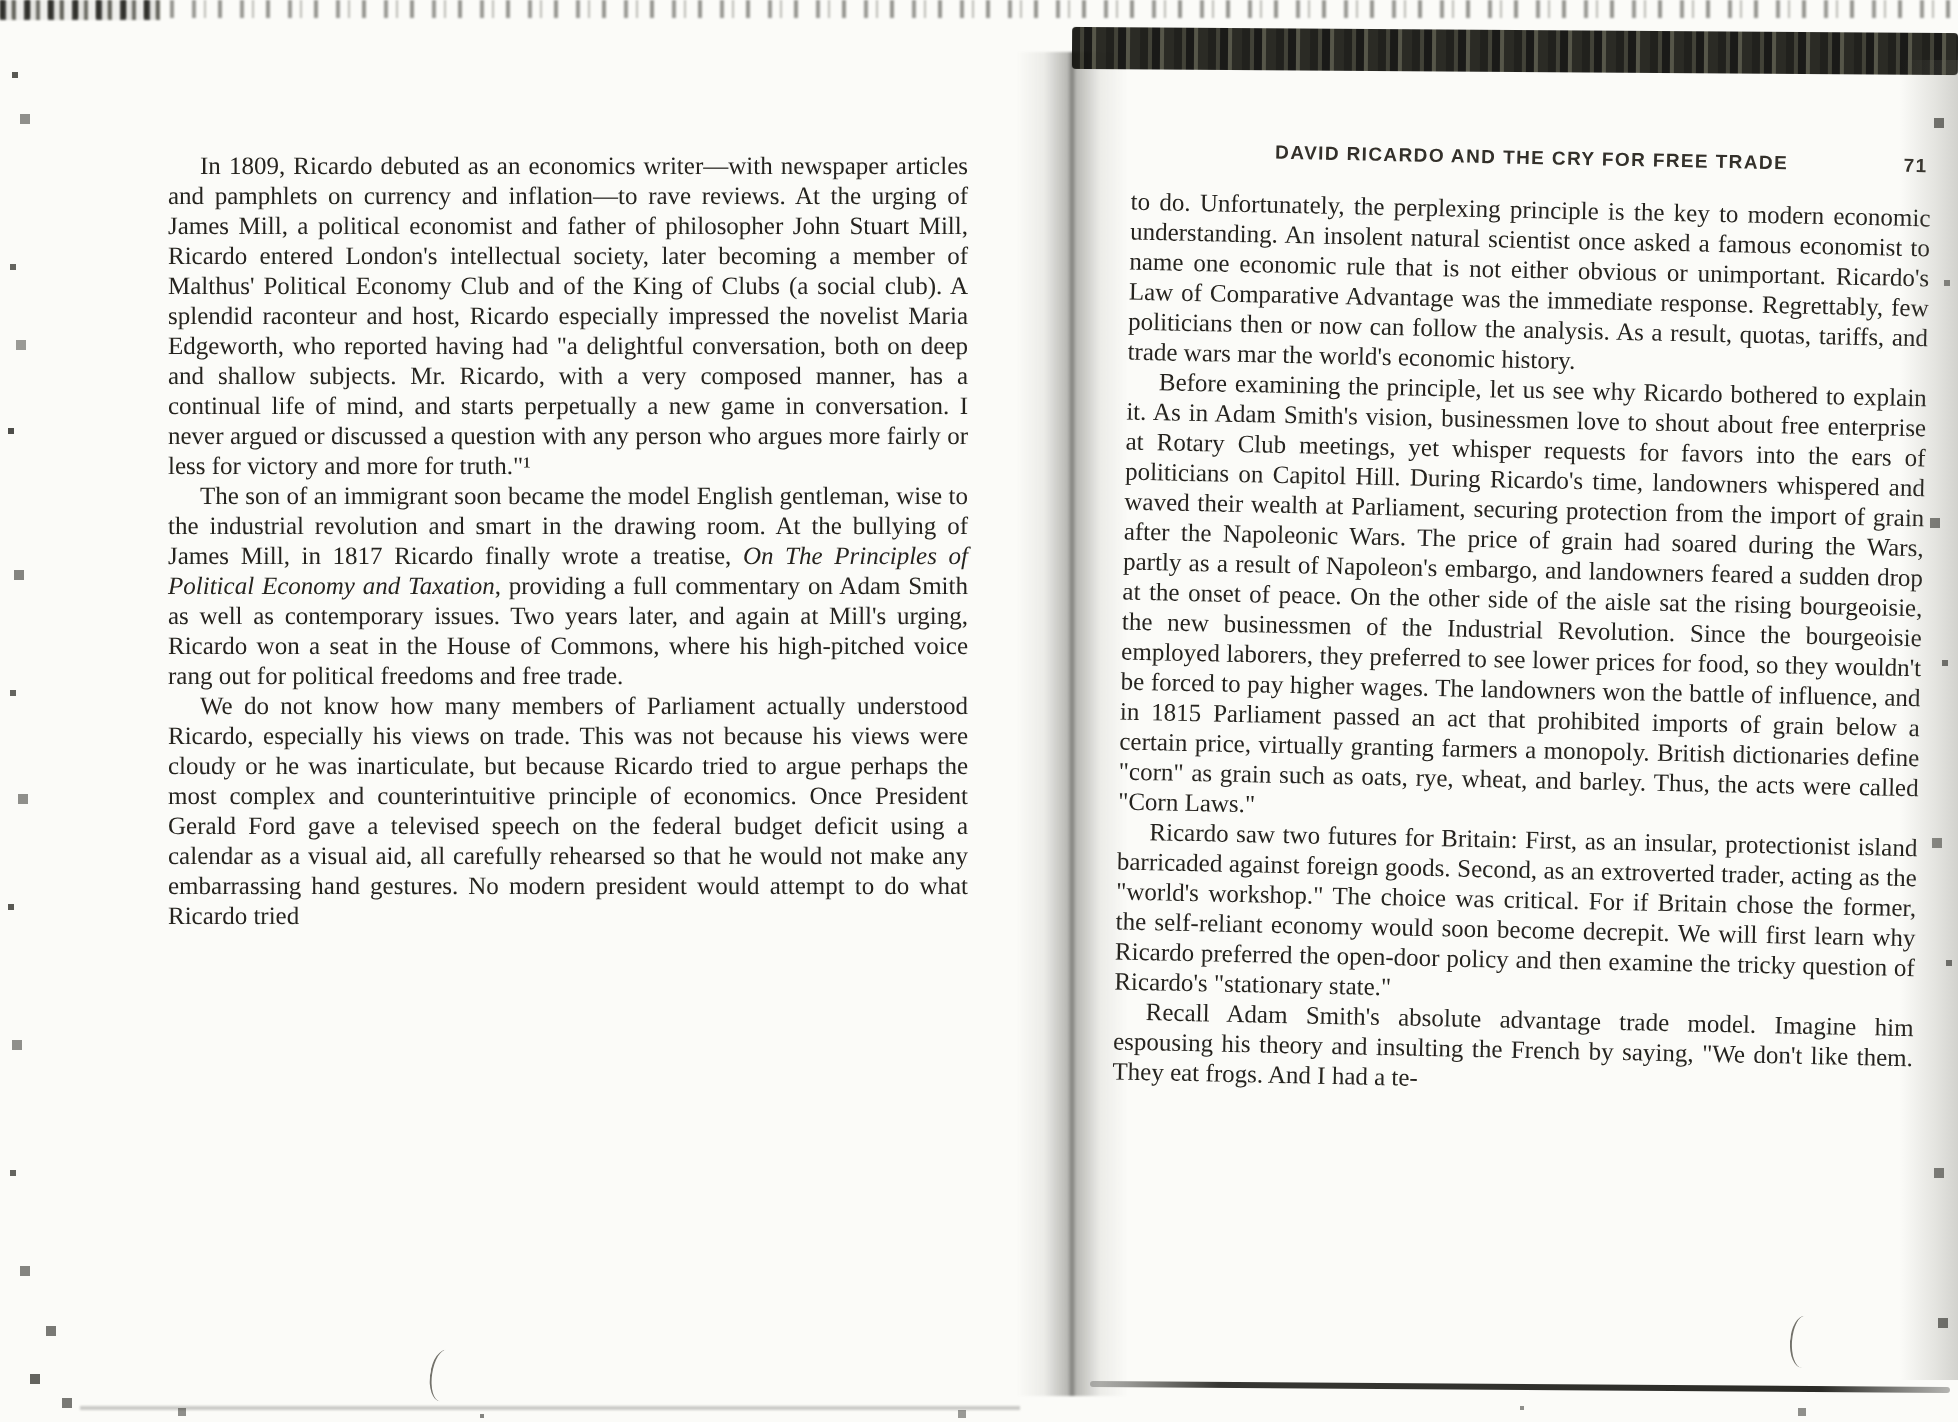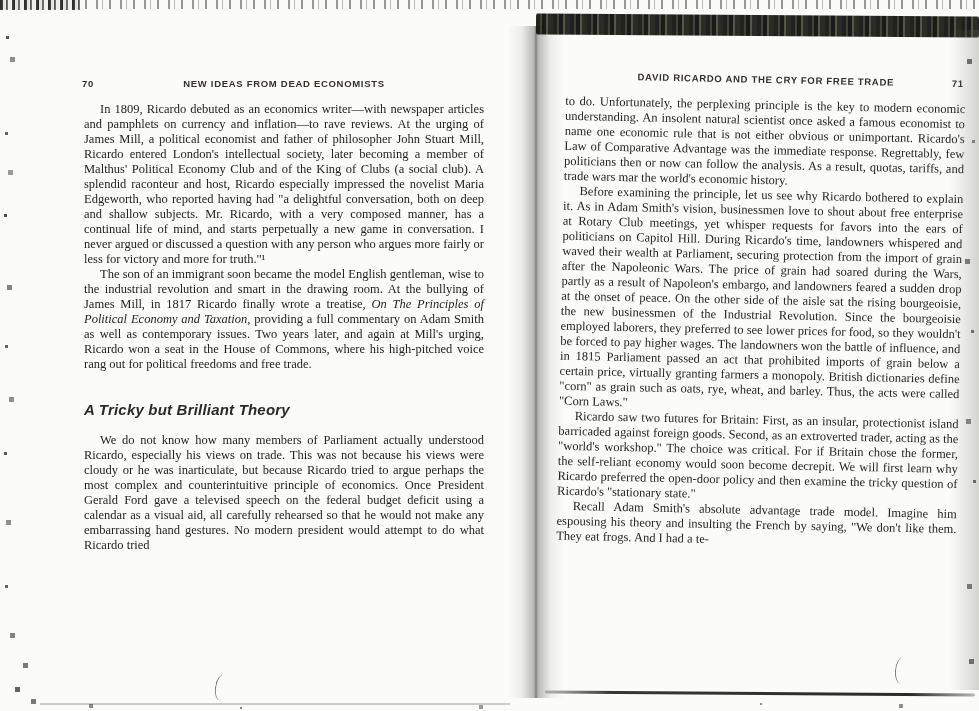--- a/index.html
+++ b/index.html
@@ -168,27 +168,22 @@
   }
   .curl-left  { left:215px; top:675px; transform:rotate(8deg); }
   .curl-right { left:895px; top:658px; transform:rotate(4deg); }
 </style>
 </head>
 <body>
 
 <div class="scan">
 
   <div class="col left-col">
-    <div class="running-head">
-      <span class="page-num-left">70</span>
-      <span class="head-title">NEW IDEAS FROM DEAD ECONOMISTS</span>
-    </div>
     <p class="para indent">In 1809, Ricardo debuted as an economics writer—with newspaper articles and pamphlets on currency and inflation—to rave reviews. At the urging of James Mill, a political economist and father of philosopher John Stuart Mill, Ricardo entered London's intellectual society, later becoming a member of Malthus' Political Economy Club and of the King of Clubs (a social club). A splendid raconteur and host, Ricardo especially impressed the novelist Maria Edgeworth, who reported having had "a delightful conversation, both on deep and shallow subjects. Mr. Ricardo, with a very composed manner, has a continual life of mind, and starts perpetually a new game in conversation. I never argued or discussed a question with any person who argues more fairly or less for victory and more for truth."¹</p>
     <p class="para indent"><span>The son of an immigrant soon became the model English gentleman, wise to the industrial revolution and smart in the drawing room. At the bullying of James Mill, in 1817 Ricardo finally wrote a treatise, </span><span class="italic">On The Principles of Political Economy and Taxation</span><span>, providing a full commentary on Adam Smith as well as contemporary issues. Two years later, and again at Mill's urging, Ricardo won a seat in the House of Commons, where his high-pitched voice rang out for political freedoms and free trade.</span></p>
-    <h2 class="section-heading">A Tricky but Brilliant Theory</h2>
     <p class="para indent">We do not know how many members of Parliament actually understood Ricardo, especially his views on trade. This was not because his views were cloudy or he was inarticulate, but because Ricardo tried to argue perhaps the most complex and counterintuitive principle of economics. Once President Gerald Ford gave a televised speech on the federal budget deficit using a calendar as a visual aid, all carefully rehearsed so that he would not make any embarrassing hand gestures. No modern president would attempt to do what Ricardo tried</p>
   </div>
 
   <div class="col right-col">
     <div class="running-head">
       <span class="head-title">DAVID RICARDO AND THE CRY FOR FREE TRADE</span>
       <span class="page-num-right">71</span>
     </div>
     <p class="para">to do. Unfortunately, the perplexing principle is the key to modern economic understanding. An insolent natural scientist once asked a famous economist to name one economic rule that is not either obvious or unimportant. Ricardo's Law of Comparative Advantage was the immediate response. Regrettably, few politicians then or now can follow the analysis. As a result, quotas, tariffs, and trade wars mar the world's economic history.</p>
     <p class="para indent">Before examining the principle, let us see why Ricardo bothered to explain it. As in Adam Smith's vision, businessmen love to shout about free enterprise at Rotary Club meetings, yet whisper requests for favors into the ears of politicians on Capitol Hill. During Ricardo's time, landowners whispered and waved their wealth at Parliament, securing protection from the import of grain after the Napoleonic Wars. The price of grain had soared during the Wars, partly as a result of Napoleon's embargo, and landowners feared a sudden drop at the onset of peace. On the other side of the aisle sat the rising bourgeoisie, the new businessmen of the Industrial Revolution. Since the bourgeoisie employed laborers, they preferred to see lower prices for food, so they wouldn't be forced to pay higher wages. The landowners won the battle of influence, and in 1815 Parliament passed an act that prohibited imports of grain below a certain price, virtually granting farmers a monopoly. British dictionaries define "corn" as grain such as oats, rye, wheat, and barley. Thus, the acts were called "Corn Laws."</p>

